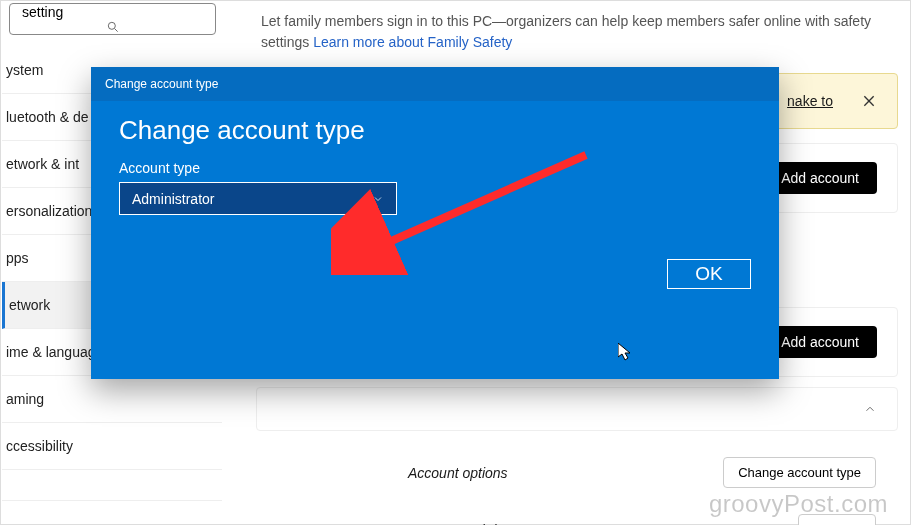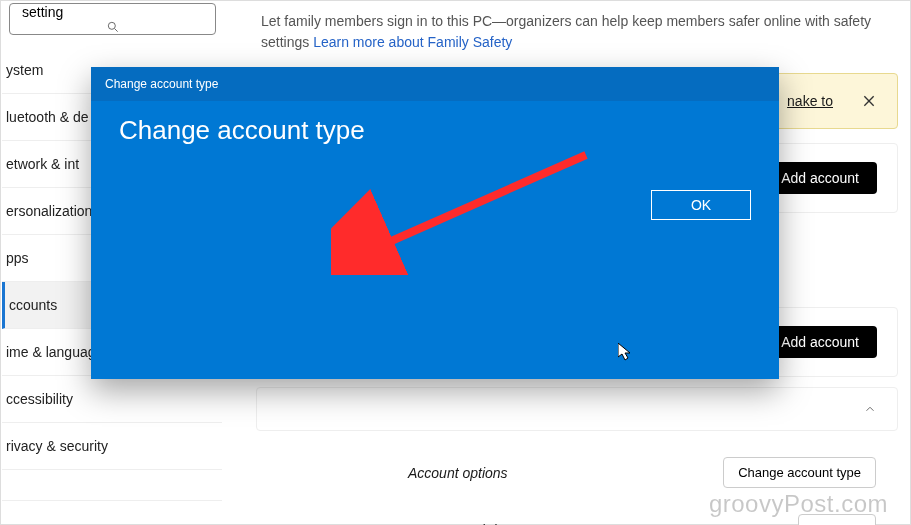--- a/index.html
+++ b/index.html
@@ -34,21 +34,21 @@
     .dlg-body { padding: 14px 28px 14px 28px; color: #fff; }
     .dlg-heading { font-size: 26px; font-weight: 400; margin-bottom: 14px; }
     .user-row { display: flex; align-items: center; gap: 12px; margin-bottom: 18px; }
     .user-avatar { width: 44px; height: 44px; background: rgba(255,255,255,0.12); border: 1px solid rgba(255,255,255,0.5); display: flex; align-items: center; justify-content: center; }
     .user-svg { width: 26px; height: 26px; stroke: #fff; fill: none; stroke-width: 1.5; }
     .user-name { font-size: 14px; line-height: 1.35; }
     .acct-label { font-size: 14px; margin-bottom: 6px; }
     .select-box { width: 278px; height: 33px; border: 1.5px solid #fff; background: #0a468a; display: flex; align-items: center; justify-content: space-between; padding: 0 12px; font-size: 14px; cursor: pointer; }
     .select-chev { width: 12px; height: 12px; stroke: #fff; fill: none; stroke-width: 1.5; }
     .dlg-buttons { display: flex; gap: 14px; justify-content: flex-end; margin-top: 44px; }
-    .dlg-btn { width: 100px; height: 30px; border: 1.5px solid #fff; background: transparent; color: #fff; font-size: 14px; cursor: pointer; }
+    .dlg-btn { width: 84px; height: 30px; border: 1.5px solid #fff; background: transparent; color: #fff; font-size: 19px; cursor: pointer; }
 
     
     .arrow { position: absolute; left: 330px; top: 144px; z-index: 60; pointer-events: none; }
     .cursor { position: absolute; z-index: 70; width: 16px; height: 20px; pointer-events: none; }
 
     .watermark { position: absolute; right: 22px; bottom: 6px; font-size: 24px; color: rgba(0,0,0,0.22); font-weight: 500; letter-spacing: 0.5px; }
   </style>
 </head>
 <body>
 
@@ -66,24 +66,24 @@
   <div class="intro">
     <span>Let family members sign in to this PC—organizers can help keep members safer online with safety settings  </span><span class="link">Learn more about Family Safety</span>
   </div>
 
   <div class="sidebar">
     <div class="sidebar-item"><span>ystem</span></div>
     <div class="sidebar-item"><span>luetooth &amp; de</span></div>
     <div class="sidebar-item"><span>etwork &amp; int</span></div>
     <div class="sidebar-item"><span>ersonalization</span></div>
     <div class="sidebar-item"><span>pps</span></div>
-    <div class="sidebar-item selected"><span>ccounts</span></div>
+    <div class="sidebar-item selected"><span>etwork</span></div>
     <div class="sidebar-item"><span>ime &amp; languag</span></div>
+    <div class="sidebar-item"><span>aming</span></div>
     <div class="sidebar-item"><span>ccessibility</span></div>
-    <div class="sidebar-item"><span>rivacy &amp; security</span></div>
     <div class="sidebar-item"></div>
   </div>
 
   <div class="main">
     <div class="banner">
       <span style="margin-left:auto;margin-right:28px;text-decoration:underline;">nake to</span>
       <svg class="banner-close" viewBox="0 0 24 24">
           <line x1="5" y1="5" x2="19" y2="19" stroke-width="2"></line>
           <line x1="19" y1="5" x2="5" y2="19" stroke-width="2"></line>
         </svg>
@@ -109,20 +109,27 @@
       <button class="btn-secondary">Remove</button>
     </div>
   </div>
 
   <div class="dialog-shadow">
     <div class="dlg-titlebar">
         <span>Change account type</span>
       </div>
     <div class="dlg-body">
       <div class="dlg-heading">Change account type</div>
+      <div class="acct-label">Account type</div>
+      <div class="select-box">
+        <span>Administrator</span>
+        <svg class="select-chev" viewBox="0 0 24 24">
+            <polyline points="6 9 12 15 18 9"></polyline>
+          </svg>
+      </div>
       <div class="dlg-buttons">
         <button class="dlg-btn">OK</button>
       </div>
     </div>
   </div>
 
   <svg class="arrow" width="270" height="130" viewBox="0 0 270 130">
     <defs>
       <marker id="ah" markerWidth="18" markerHeight="14" refX="3" refY="7" orient="auto">
         <polygon points="0 0, 18 7, 0 14" fill="#ff2b2b"></polygon>

